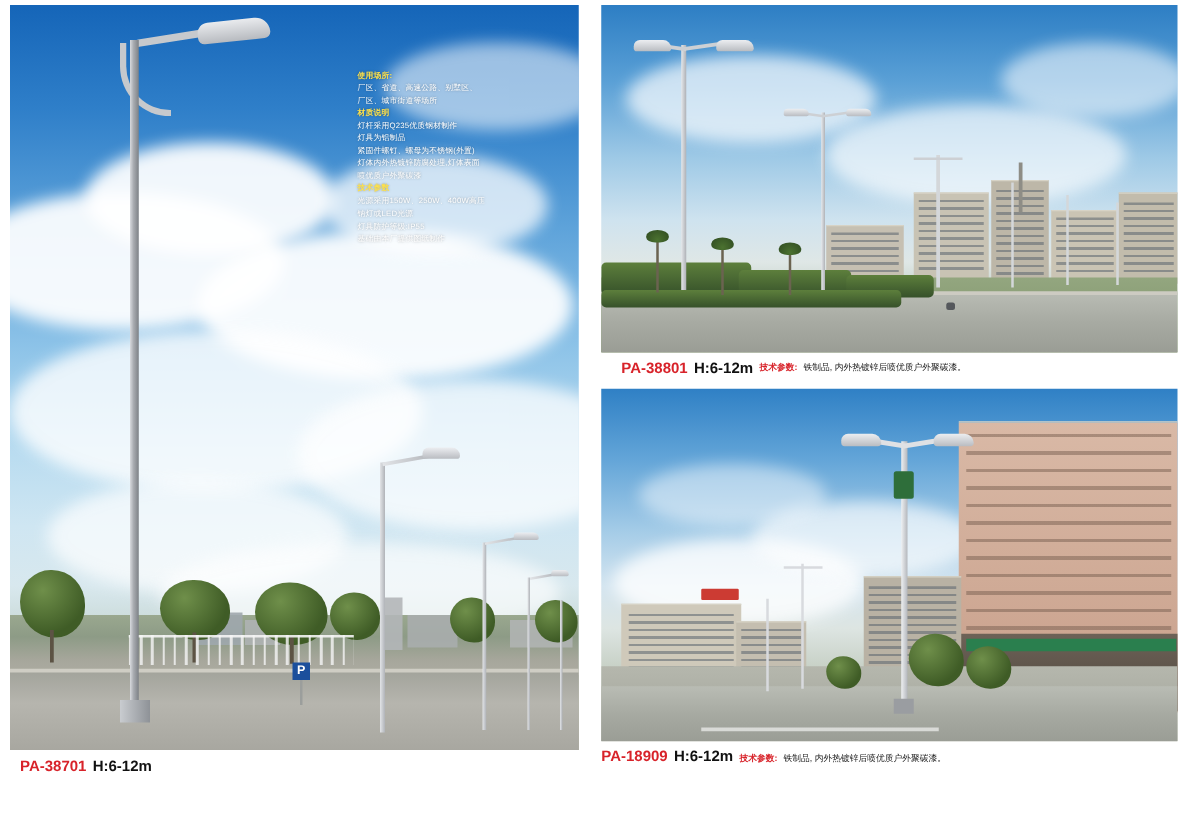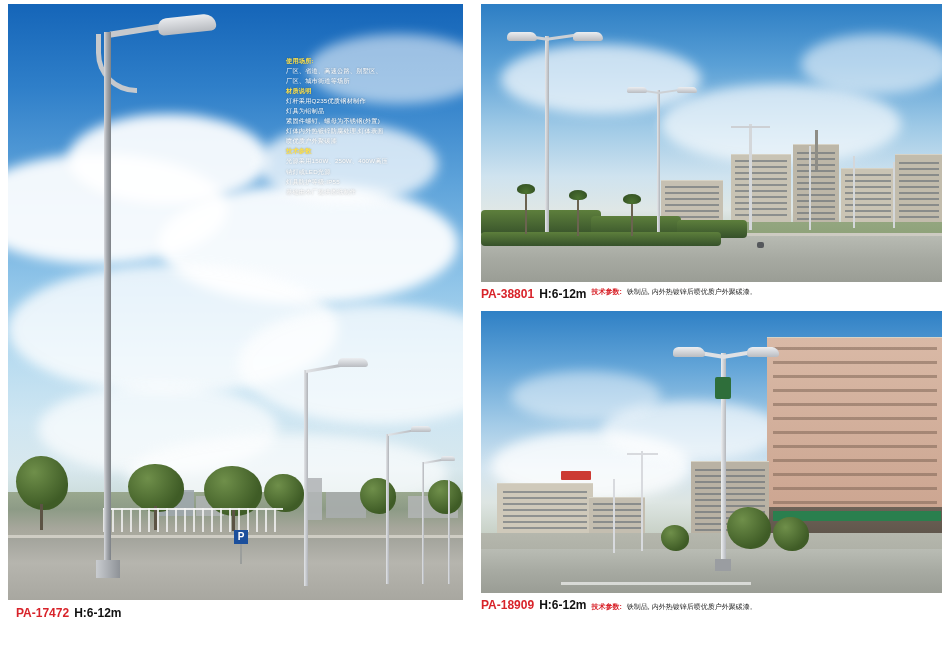--- a/index.html
+++ b/index.html
@@ -207,22 +207,22 @@
   }
   .photo-br {
     position: absolute;
     left: 0; top: 307px;
     width: 461px; height: 282px;
     overflow: hidden;
     background: linear-gradient(to bottom, #2f80c5 0%, #63a5d8 20%, #a3cbe7 40%, #d4e5f0 56%, #dde5e2 68%, #c6cfc4 80%, #b2b8a8 100%);
   }
   .cap-tr {
     position: absolute;
-    left: 0; top: 283px;
-    display: flex; align-items: flex-start; gap: 5px;
+    left: 16px; top: 283px;
+    display: flex; align-items: center; gap: 5px;
   }
   .cap-br {
     position: absolute;
     left: 0; top: 594px;
     display: flex; align-items: baseline; gap: 5px;
   }
 
   
   .r-ground {
     position: absolute; left: 0; bottom: 0; width: 461px;
@@ -384,21 +384,21 @@
         <div class="spec-line">喷优质户外聚碳漆</div>
         <div class="spec-head spec-line">技术参数</div>
         <div class="spec-line">光源采用150W、250W、400W高压</div>
         <div class="spec-line">钠灯或LED光源</div>
         <div class="spec-line">灯具防护等级:IP55</div>
         <div class="spec-line">基础由本厂提供图纸制作</div>
       </div>
     </div>
 
     <div class="caption-row">
-      <span class="cap-code">PA-17472</span>
+      <span class="cap-code">PA-38701</span>
       <span class="cap-h">H:6-12m</span>
     </div>
   </div>
 
   <div class="center-seam"></div>
 
   <div class="right-panel">
 
     <div class="photo-tr">
       <div class="cloud" style="left:20px; top:40px; width:200px; height:70px; opacity:.75;"></div>

